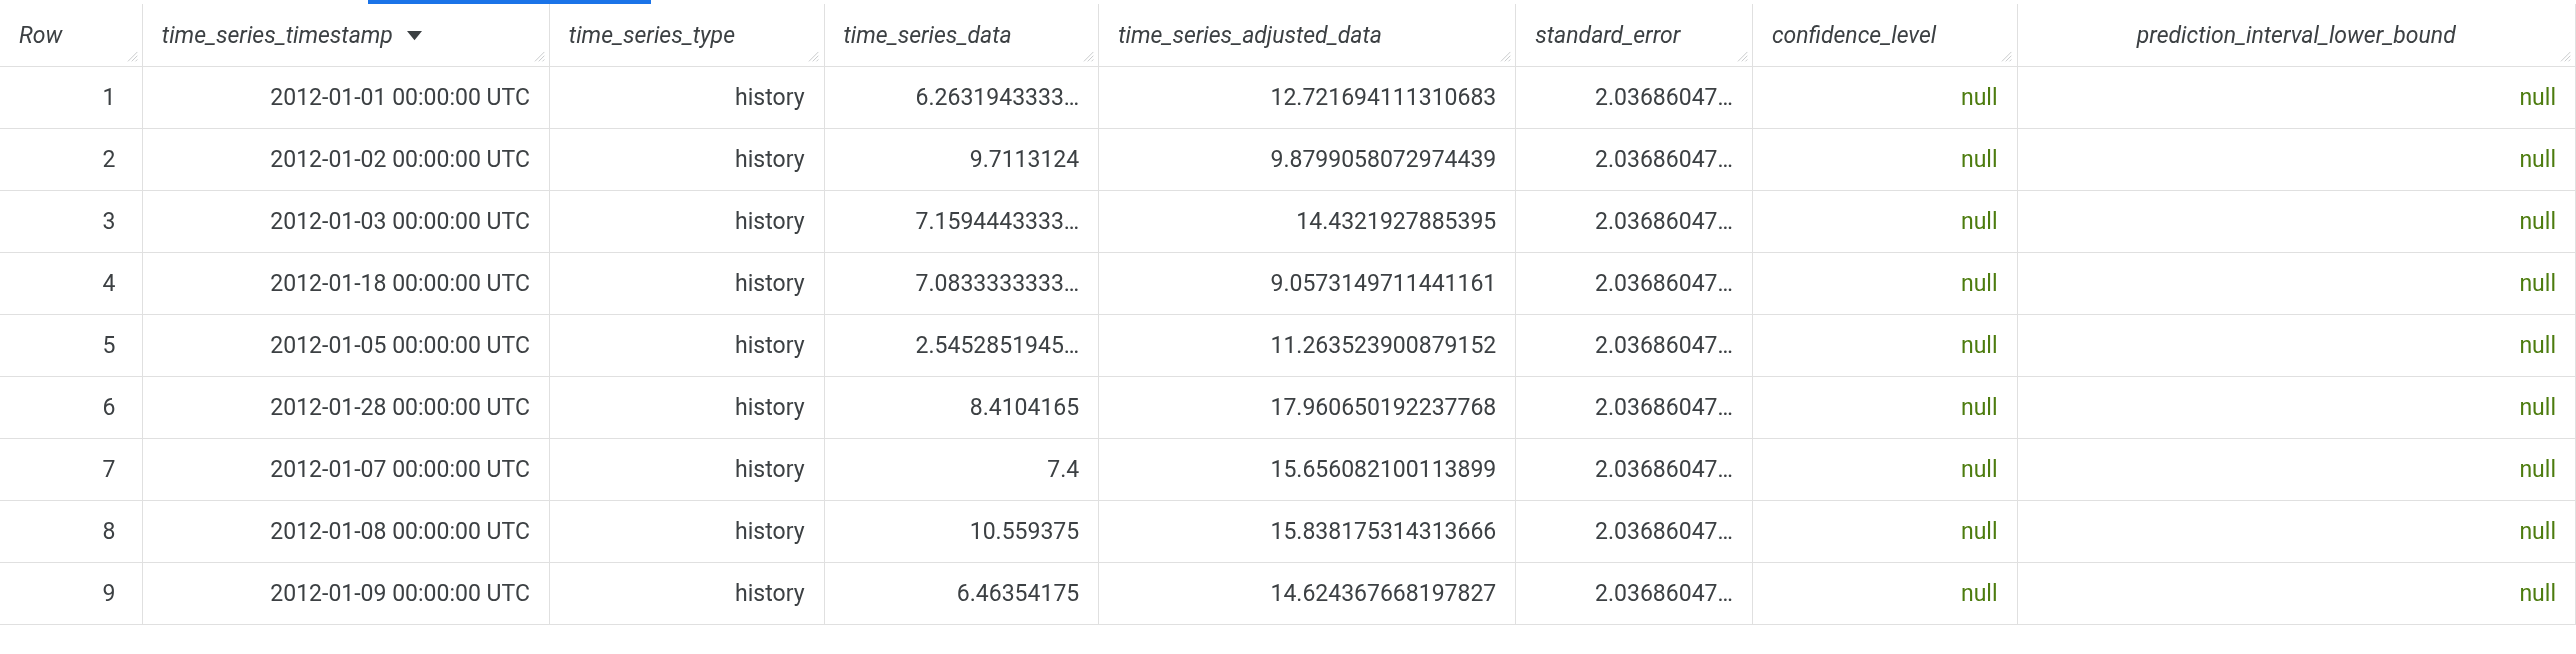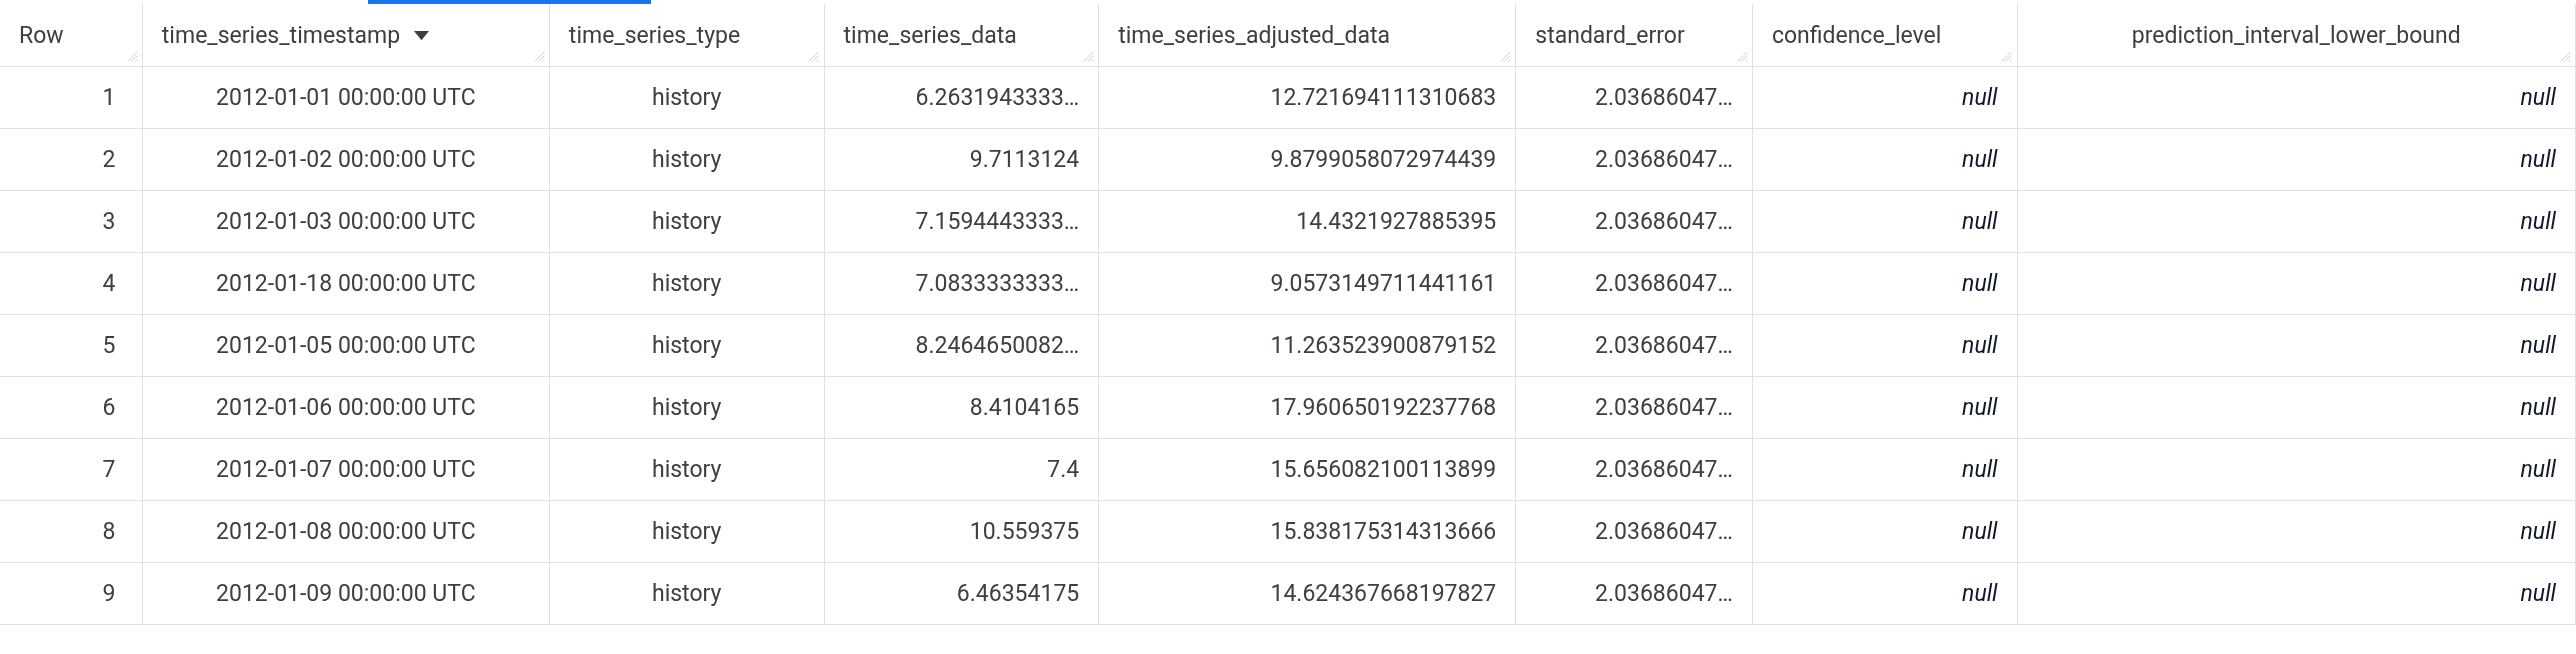--- a/index.html
+++ b/index.html
@@ -10,20 +10,21 @@
       background: #fff;
     }
     .table {
       display: table;
       width: 100%;
       border-collapse: collapse;
       table-layout: fixed;
     }
     .thead {
       display: table-header-group;
+      font-style: italic;
     }
     .tbody {
       display: table-row-group;
     }
     .tr {
       display: table-row;
     }
     .th, .td {
       display: table-cell;
       padding: 17px 19px;
@@ -59,24 +60,23 @@
       height: 13.2px;
       opacity: 0.35;
     }
     .th .resize-handle svg { display: block; }
     .td.row-num {
       text-align: right;
       color: #3c4043;
       padding-right: 26.4px;
     }
     .td.num { text-align: right; }
-    .td.left { text-align: center; }
+    .td.left { text-align: right; }
     .null-val {
-      font-style: italic;
-      color: #0f172a;
+      color: #4d7c0f;
     }
     .col-row { width: 142px; }
     .col-ts { width: 406px; }
     .col-type { width: 274px; }
     .col-data { width: 274px; }
     .col-adj { width: 416px; }
     .col-se { width: 236px; }
     .col-cl { width: 264px; }
     .col-pilb { width: 557px; text-align: center; }
     .active-tab-indicator {
@@ -213,29 +213,29 @@
         <div class="td col-data num">7.0833333333…</div>
         <div class="td col-adj num">9.0573149711441161</div>
         <div class="td col-se num">2.03686047…</div>
         <div class="td col-cl num"><span class="null-val">null</span></div>
         <div class="td col-pilb num"><span class="null-val">null</span></div>
       </div>
       <div class="tr">
         <div class="td col-row row-num">5</div>
         <div class="td col-ts left">2012-01-05 00:00:00 UTC</div>
         <div class="td col-type left">history</div>
-        <div class="td col-data num">8.2464650082…</div>
+        <div class="td col-data num">2.5452851945…</div>
         <div class="td col-adj num">11.263523900879152</div>
         <div class="td col-se num">2.03686047…</div>
         <div class="td col-cl num"><span class="null-val">null</span></div>
         <div class="td col-pilb num"><span class="null-val">null</span></div>
       </div>
       <div class="tr">
         <div class="td col-row row-num">6</div>
-        <div class="td col-ts left">2012-01-06 00:00:00 UTC</div>
+        <div class="td col-ts left">2012-01-28 00:00:00 UTC</div>
         <div class="td col-type left">history</div>
         <div class="td col-data num">8.4104165</div>
         <div class="td col-adj num">17.960650192237768</div>
         <div class="td col-se num">2.03686047…</div>
         <div class="td col-cl num"><span class="null-val">null</span></div>
         <div class="td col-pilb num"><span class="null-val">null</span></div>
       </div>
       <div class="tr">
         <div class="td col-row row-num">7</div>
         <div class="td col-ts left">2012-01-07 00:00:00 UTC</div>

